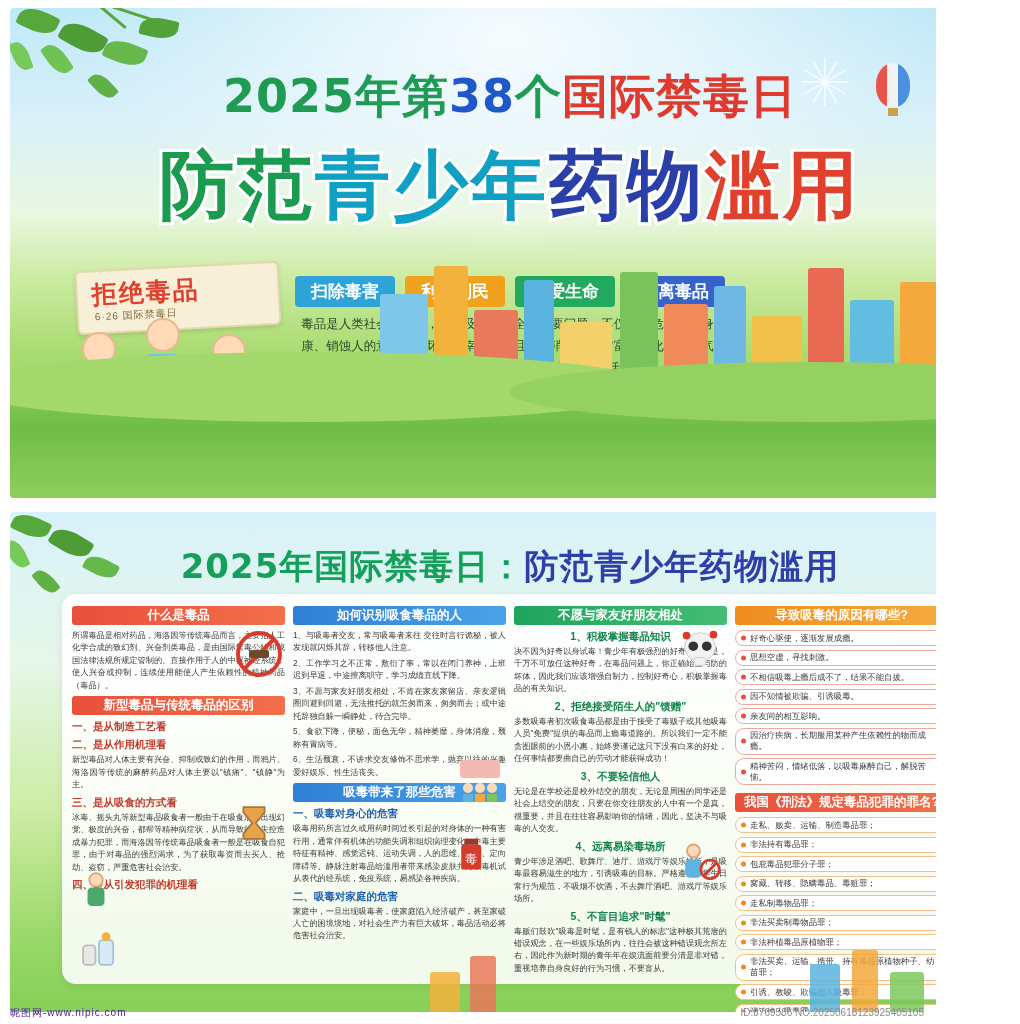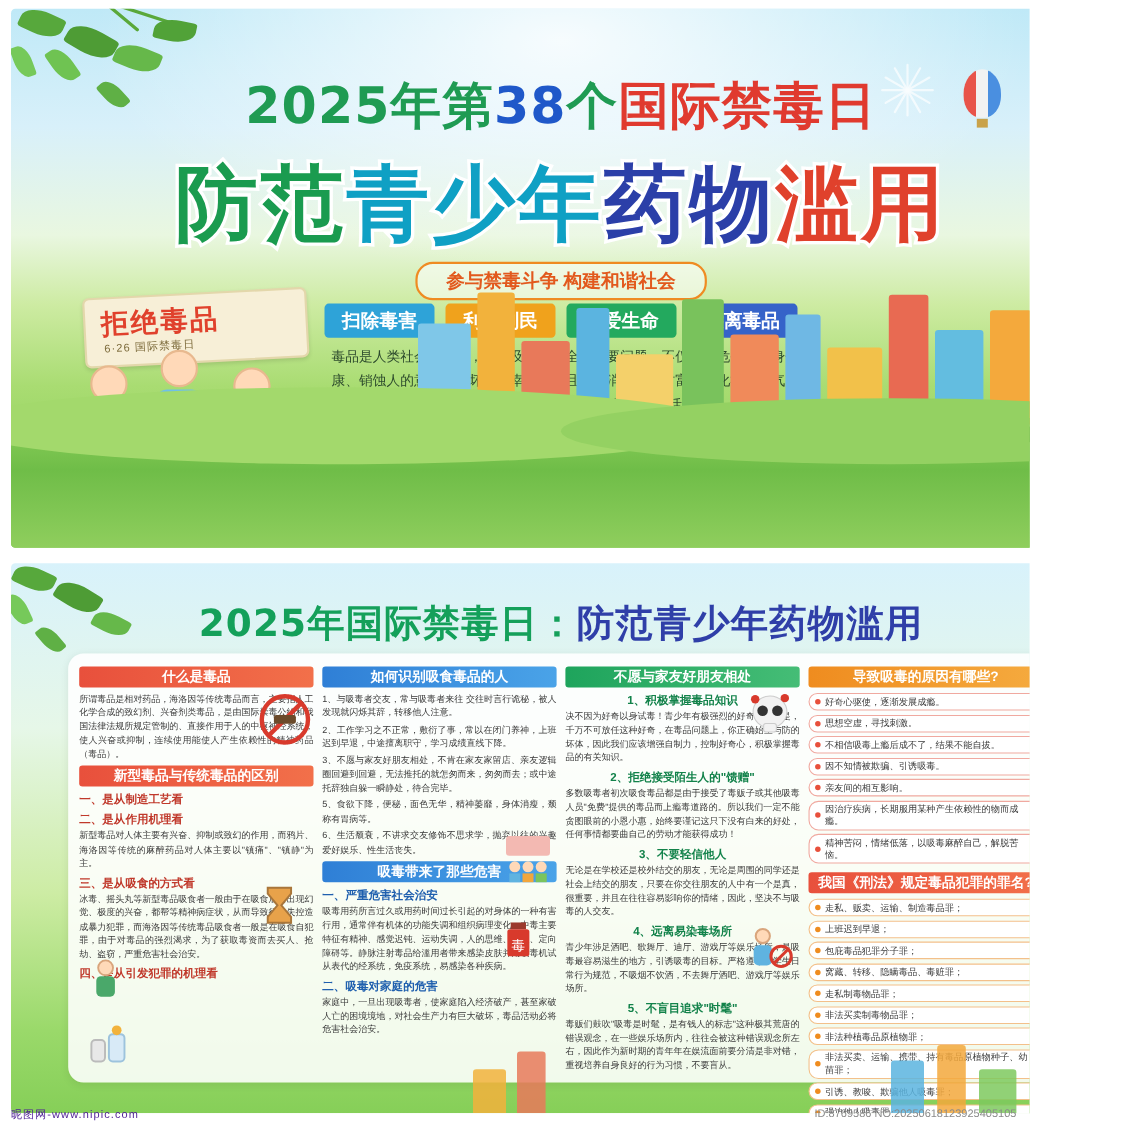--- a/index.html
+++ b/index.html
@@ -138,21 +138,20 @@
     <div class="balloon"></div>
 
     <div class="ttl-year">
       <span class="g">2025年第</span><span class="b">38</span><span class="g">个</span><span class="r">国际禁毒日</span>
     </div>
 
     <div class="ttl-main">
       <span style="color:#1a9b4f">防范</span><span style="color:#0fa0c4">青少年</span><span style="color:#2b3fa8">药物</span><span style="color:#e0412c">滥用</span>
     </div>
 
-    <div class="sub-pill">参与禁毒斗争  构建和谐社会</div>
 
     <div class="tagrow">
       <div class="tag t1">扫除毒害</div>
       <div class="tag t2">利国利民</div>
       <div class="tag t3">珍爱生命</div>
       <div class="tag t4">远离毒品</div>
     </div>
 
     <div class="banner-para">毒品是人类社会的公害，是涉及公共安全的重要问题，不仅严重危害人的身体健康、销蚀人的意志、破坏家庭幸福，而且严重消耗社会财富、毒化社会风气、污染社会环境，同时极易诱发一系列犯罪活动。</div>
 
@@ -263,21 +262,21 @@
       </div>
 
       <div class="col">
         <div class="hdr blue">如何识别吸食毒品的人</div>
         <p class="tx">1、与吸毒者交友，常与吸毒者来往 交往时言行诡秘，被人发现就闪烁其辞，转移他人注意。</p>
         <p class="tx">2、工作学习之不正常，敷衍了事，常以在闭门养神，上班迟到早退，中途擅离职守，学习成绩直线下降。</p>
         <p class="tx">3、不愿与家友好朋友相处，不肯在家友家留店、亲友逻辑圈回避到回避，无法推托的就怎匆而来，匆匆而去；或中途托辞独自躲一瞬静处，待合完毕。</p>
         <p class="tx">5、食欲下降，便秘，面色无华，精神萎靡，身体消瘦，颓称有胃病等。</p>
         <p class="tx">6、生活颓衰，不讲求交友修饰不思求学，抛弃以往的兴趣爱好娱乐、性生活丧失。</p>
         <div class="hdr blue" style="margin-top:4px">吸毒带来了那些危害</div>
-        <div class="sub b">一、严重危害社会治安</div>
+        <div class="sub b">一、吸毒对身心的危害</div>
         <p class="tx">吸毒用药所言过久或用药时间过长引起的对身体的一种有害行用，通常伴有机体的功能失调和组织病理变化。中毒主要特征有精神、感觉迟钝、运动失调，人的思维、妄想、定向障碍等。静脉注射毒品给滥用者带来感染皮肤并用吸毒机试从表代的经系统，免疫系统，易感染各种疾病。</p>
         <div class="sub b">二、吸毒对家庭的危害</div>
         <p class="tx">家庭中，一旦出现吸毒者，使家庭陷入经济破产，甚至家破人亡的困境境地，对社会生产力有巨大破坏，毒品活动必将危害社会治安。</p>
         <div class="ico" style="right:0;top:146px;">
           <svg viewBox="0 0 52 52" width="52" height="52">
               <rect x="6" y="8" width="40" height="18" rx="3" fill="#f3b9b2"></rect>
               <circle cx="14" cy="36" r="5" fill="#ffd9b8"></circle>
               <circle cx="26" cy="36" r="5" fill="#ffd9b8"></circle>
               <circle cx="38" cy="36" r="5" fill="#ffd9b8"></circle>
               <rect x="9" y="42" width="10" height="8" fill="#5fb3e0"></rect>
@@ -330,21 +329,21 @@
         <div class="hdr org">导致吸毒的原因有哪些?</div>
         <div class="li">好奇心驱使，逐渐发展成瘾。</div>
         <div class="li">思想空虚，寻找刺激。</div>
         <div class="li">不相信吸毒上瘾后成不了，结果不能自拔。</div>
         <div class="li">因不知情被欺骗、引诱吸毒。</div>
         <div class="li">亲友间的相互影响。</div>
         <div class="li">因治疗疾病，长期服用某种产生依赖性的物而成瘾。</div>
         <div class="li">精神苦闷，情绪低落，以吸毒麻醉自己，解脱苦恼。</div>
         <div class="hdr red" style="margin-top:8px">我国《刑法》规定毒品犯罪的罪名?</div>
         <div class="li num">走私、贩卖、运输、制造毒品罪；</div>
-        <div class="li num">上班迟到早退；</div>
+        <div class="li num">非法持有毒品罪；</div>
         <div class="li num">包庇毒品犯罪分子罪；</div>
         <div class="li num">窝藏、转移、隐瞒毒品、毒赃罪；</div>
         <div class="li num">走私制毒物品罪；</div>
         <div class="li num">非法买卖制毒物品罪；</div>
         <div class="li num">非法种植毒品原植物罪；</div>
         <div class="li num">非法买卖、运输、携带、持有毒品原植物种子、幼苗罪；</div>
         <div class="li num">引诱、教唆、欺骗他人吸毒罪；</div>
         <div class="li num">强迫他人吸毒罪；</div>
 
       </div>

